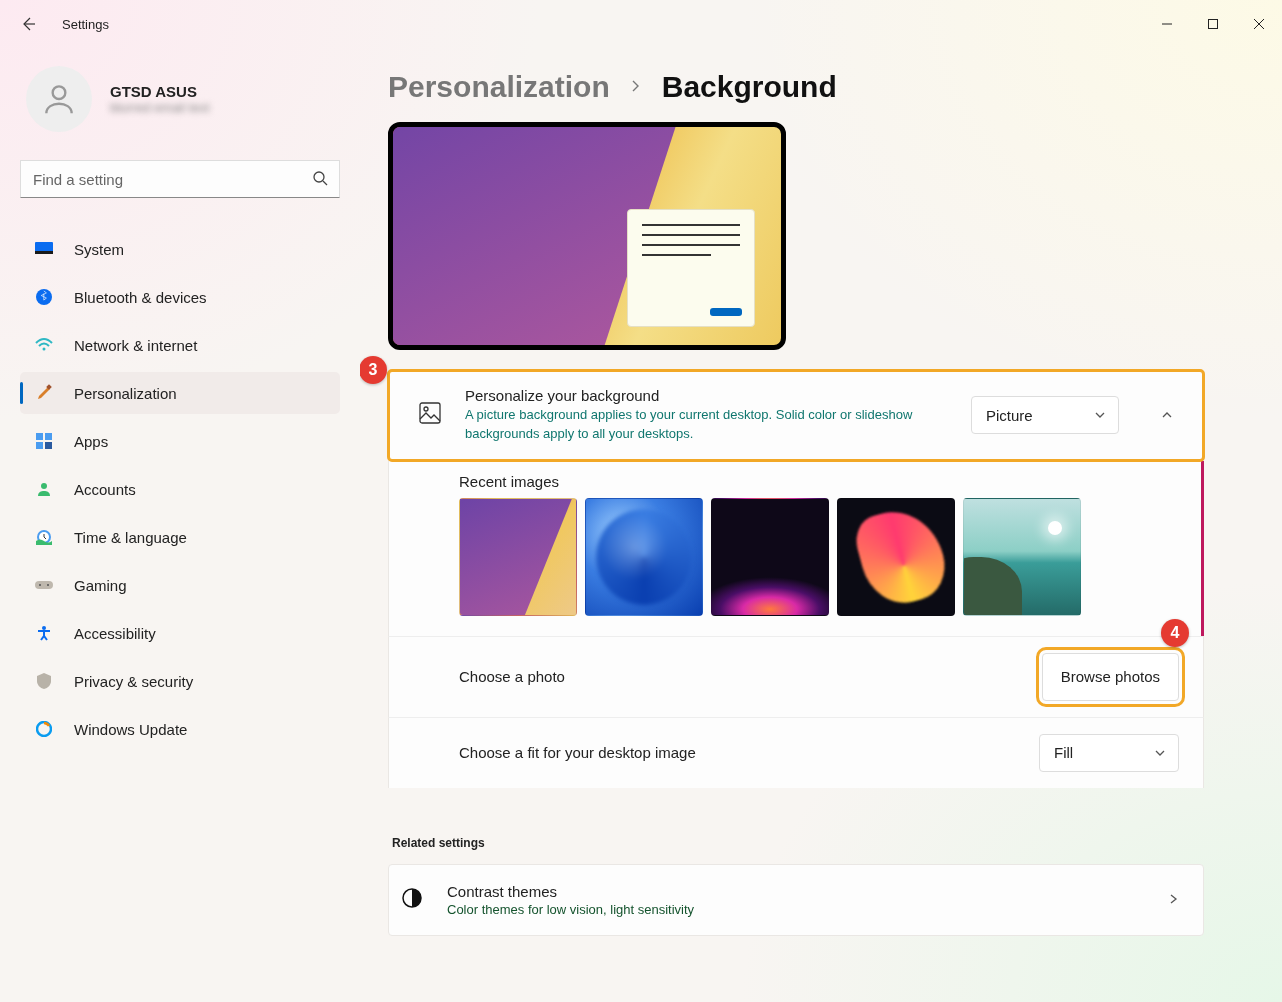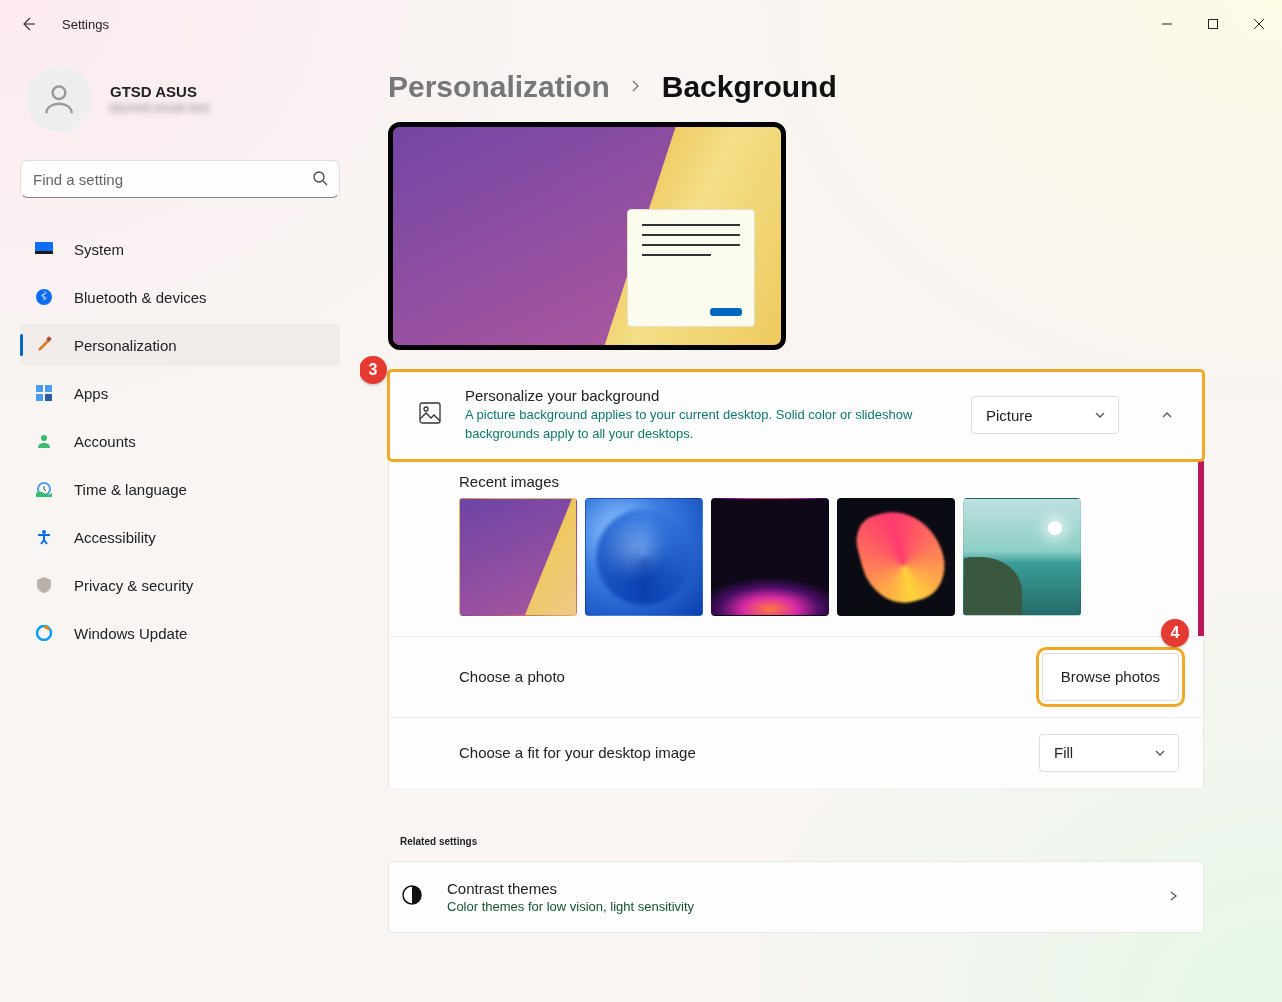--- a/index.html
+++ b/index.html
@@ -38,21 +38,21 @@
   .user-block { display: flex; align-items: center; gap: 18px; margin-bottom: 28px; padding-left: 6px; }
   .avatar { width: 66px; height: 66px; border-radius: 50%; background: #eee; display:flex; align-items:center; justify-content:center; color:#888; }
   .user-text { display: flex; flex-direction: column; }
   .user-name { font-weight: 600; font-size: 15px; color: #222; }
   .user-sub { font-size: 13px; color: #888; filter: blur(3px); user-select:none; }
 
   
   .search-wrap { position: relative; margin-bottom: 30px; }
   .search-input {
     width: 100%; height: 38px; border: 1px solid #ddd; border-bottom: 1.5px solid #888;
-    border-radius: 8px; padding: 0 44px 0 12px; font-size: 15px; background: #fdfdfd;
+    border-radius: 1px; padding: 0 44px 0 12px; font-size: 15px; background: #fdfdfd;
   }
   .search-input::placeholder { color: #666; }
   .search-icon-box { position: absolute; right: 12px; top: 10px; color: #444; }
 
   
   .nav { display: flex; flex-direction: column; }
   .nav-item {
     display: flex; align-items: center; gap: 20px;
     height: 42px; padding: 0 14px; border-radius: 5px;
     font-size: 15px; color: #222; cursor: pointer; margin-bottom: 6px;
@@ -116,21 +116,21 @@
     position: absolute; width: 28px; height: 28px; border-radius: 50%;
     background: #e53a31; color: #fff; font-weight: 700; font-size: 16px;
     display: flex; align-items: center; justify-content: center;
     box-shadow: 0 1px 3px rgba(0,0,0,.25);
   }
   .badge-3 { left: -30px; top: -15px; }
   .badge-4 { right: -10px; top: -34px; }
 
   
   .recent-wrap {
-    background: #fdfdfd; border-left:1px solid #eae7e4; border-right:6px solid #be185d;
+    background: #fdfdfd; border-left:1px solid #eae7e4; border-right:3px solid #be185d;
     padding: 12px 24px 20px 70px;
   }
   .recent-title { font-size: 15px; color: #222; margin-bottom: 8px; }
   .thumbs { display: flex; gap: 8px; }
   .thumb { width: 118px; height: 118px; border-radius: 4px; border: 1px solid rgba(0,0,0,0.06); }
   .thumb.t1 { background: linear-gradient(125deg,#7a4fb0 0%, #d36a6b 30%, #f0c85e 60%, #eec988 100%); position:relative; overflow:hidden;}
   .thumb.t1::before{content:"";position:absolute;left:-25%;top:-30%;width:90%;height:200%;background:linear-gradient(135deg,#5f3fa8,#be5d9b);transform:rotate(22deg);}
   .thumb.t2 { background: radial-gradient(circle at 30% 30%, #a0d0ff 0%, #3a7de2 40%, #0a3fb0 100%); position:relative; overflow:hidden;}
   .thumb.t2::after{content:"";position:absolute;inset:10px;border-radius:50%;background:radial-gradient(circle at 40% 40%, #fff4 0%, transparent 40%), conic-gradient(#3a7de2, #0a3fb0, #3a7de2);filter:blur(2px);}
   .thumb.t3 { background: radial-gradient(ellipse 90px 40px at 50% 95%, #ff7a3c 0%, #d92aa6 30%, #4a0e66 55%, #0e0818 80%); }
@@ -146,21 +146,21 @@
     display:flex; align-items:center; justify-content:space-between;
     padding: 16px 24px 16px 70px; font-size:15px; color:#222; position: relative;
   }
   .choose-row:last-of-type { border-bottom:1px solid #eae7e4; border-radius: 0 0 4px 4px; }
   .browse-btn {
     height:48px; padding:0 18px; border:1px solid #ddd; border-radius:4px; background:#fff;
     font-size:15px; color:#222; cursor:pointer; outline: 3px solid #f2a827; outline-offset: 3px;
   }
 
   
-  .related-h { font-size: 10px; font-weight:600; color:#222; margin: 48px 0 14px 12px; }
+  .related-h { font-size: 12px; font-weight:600; color:#222; margin: 48px 0 14px 4px; }
   .related-card {
     display:flex; align-items:center; padding: 18px 24px 18px 12px; gap: 22px;
   }
   .related-card .card-texts .sub { font-size:13px; color:#14532d; }
   .chev-right { color:#555; }
 
 </style>
 </head>
 <body>
 
@@ -232,20 +232,30 @@
       </div>
       <div class="nav-item">
         <span class="nav-icon">
             <svg width="16" height="16" viewBox="0 0 16 16">
               <circle cx="8" cy="8" r="8" fill="#0a6cf0"></circle>
               <path d="M8 3v10l4-3-8-4 8-4-4-3" stroke="#fff" fill="none" stroke-width="1" transform="scale(0.65) translate(4 4)"></path>
             </svg>
           </span>
         <span>Bluetooth &amp; devices</span>
       </div>
+      <div class="nav-item">
+        <span class="nav-icon">
+            <svg width="18" height="14" viewBox="0 0 18 14">
+              <path d="M1 5 Q9 -3 17 5" stroke="#2fb8c4" fill="none" stroke-width="2"></path>
+              <path d="M4 8 Q9 3 14 8" stroke="#2fb8c4" fill="none" stroke-width="2"></path>
+              <circle cx="9" cy="11" r="1.5" fill="#2fb8c4"></circle>
+            </svg>
+          </span>
+        <span>Network &amp; internet</span>
+      </div>
       <div class="nav-item selected">
         <span class="nav-icon">
             <svg width="18" height="18" viewBox="0 0 18 18">
               <path d="M3 15l3-1 9-9-2-2-9 9z" fill="#d97f2a"></path>
               <rect x="12" y="1" width="4" height="4" transform="rotate(45 14 3)" fill="#a0522d"></rect>
             </svg>
           </span>
         <span>Personalization</span>
       </div>
       <div class="nav-item">
@@ -271,20 +281,30 @@
       <div class="nav-item">
         <span class="nav-icon">
             <svg width="16" height="16" viewBox="0 0 16 16">
               <circle cx="8" cy="8" r="7" fill="#4a9cf0"></circle>
               <circle cx="8" cy="8" r="5" fill="#fff"></circle>
               <path d="M8 5v3l2 2" stroke="#333" fill="none"></path>
               <path d="M0 12 Q4 9 8 12 T16 12 V16 H0 Z" fill="#3abb6e"></path>
             </svg>
           </span>
         <span>Time &amp; language</span>
+      </div>
+      <div class="nav-item">
+        <span class="nav-icon">
+            <svg width="18" height="12" viewBox="0 0 18 12">
+              <rect x="0" y="2" width="18" height="8" rx="4" fill="#bfb8ae"></rect>
+              <circle cx="5" cy="6" r="1" fill="#555"></circle>
+              <circle cx="13" cy="6" r="1" fill="#555"></circle>
+            </svg>
+          </span>
+        <span>Gaming</span>
       </div>
       <div class="nav-item">
         <span class="nav-icon">
             <svg width="16" height="16" viewBox="0 0 16 16">
               <circle cx="8" cy="3" r="2" fill="#0a6cf0"></circle>
               <path d="M2 6h12M8 6v5m-3 4l3-4 3 4" stroke="#0a6cf0" stroke-width="2" fill="none"></path>
             </svg>
           </span>
         <span>Accessibility</span>
       </div>

